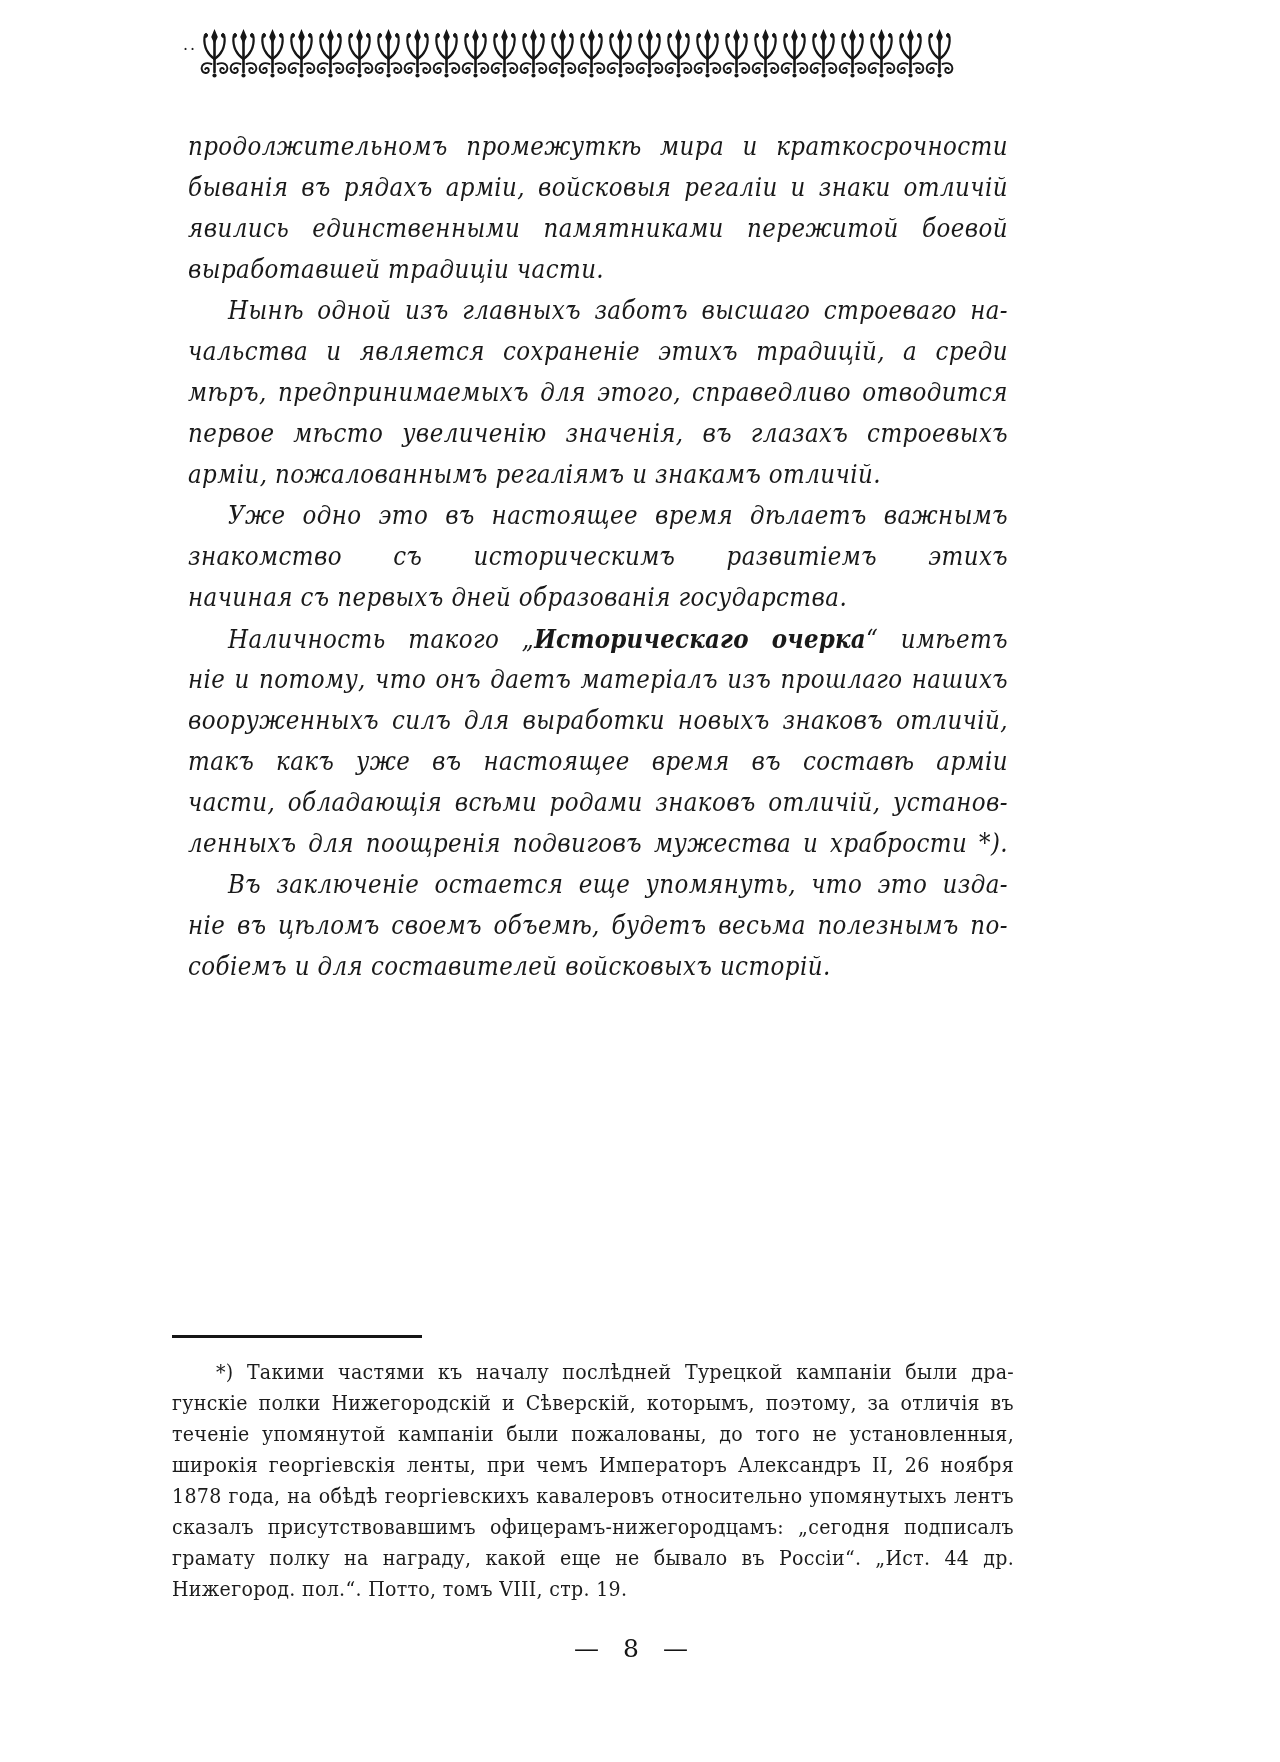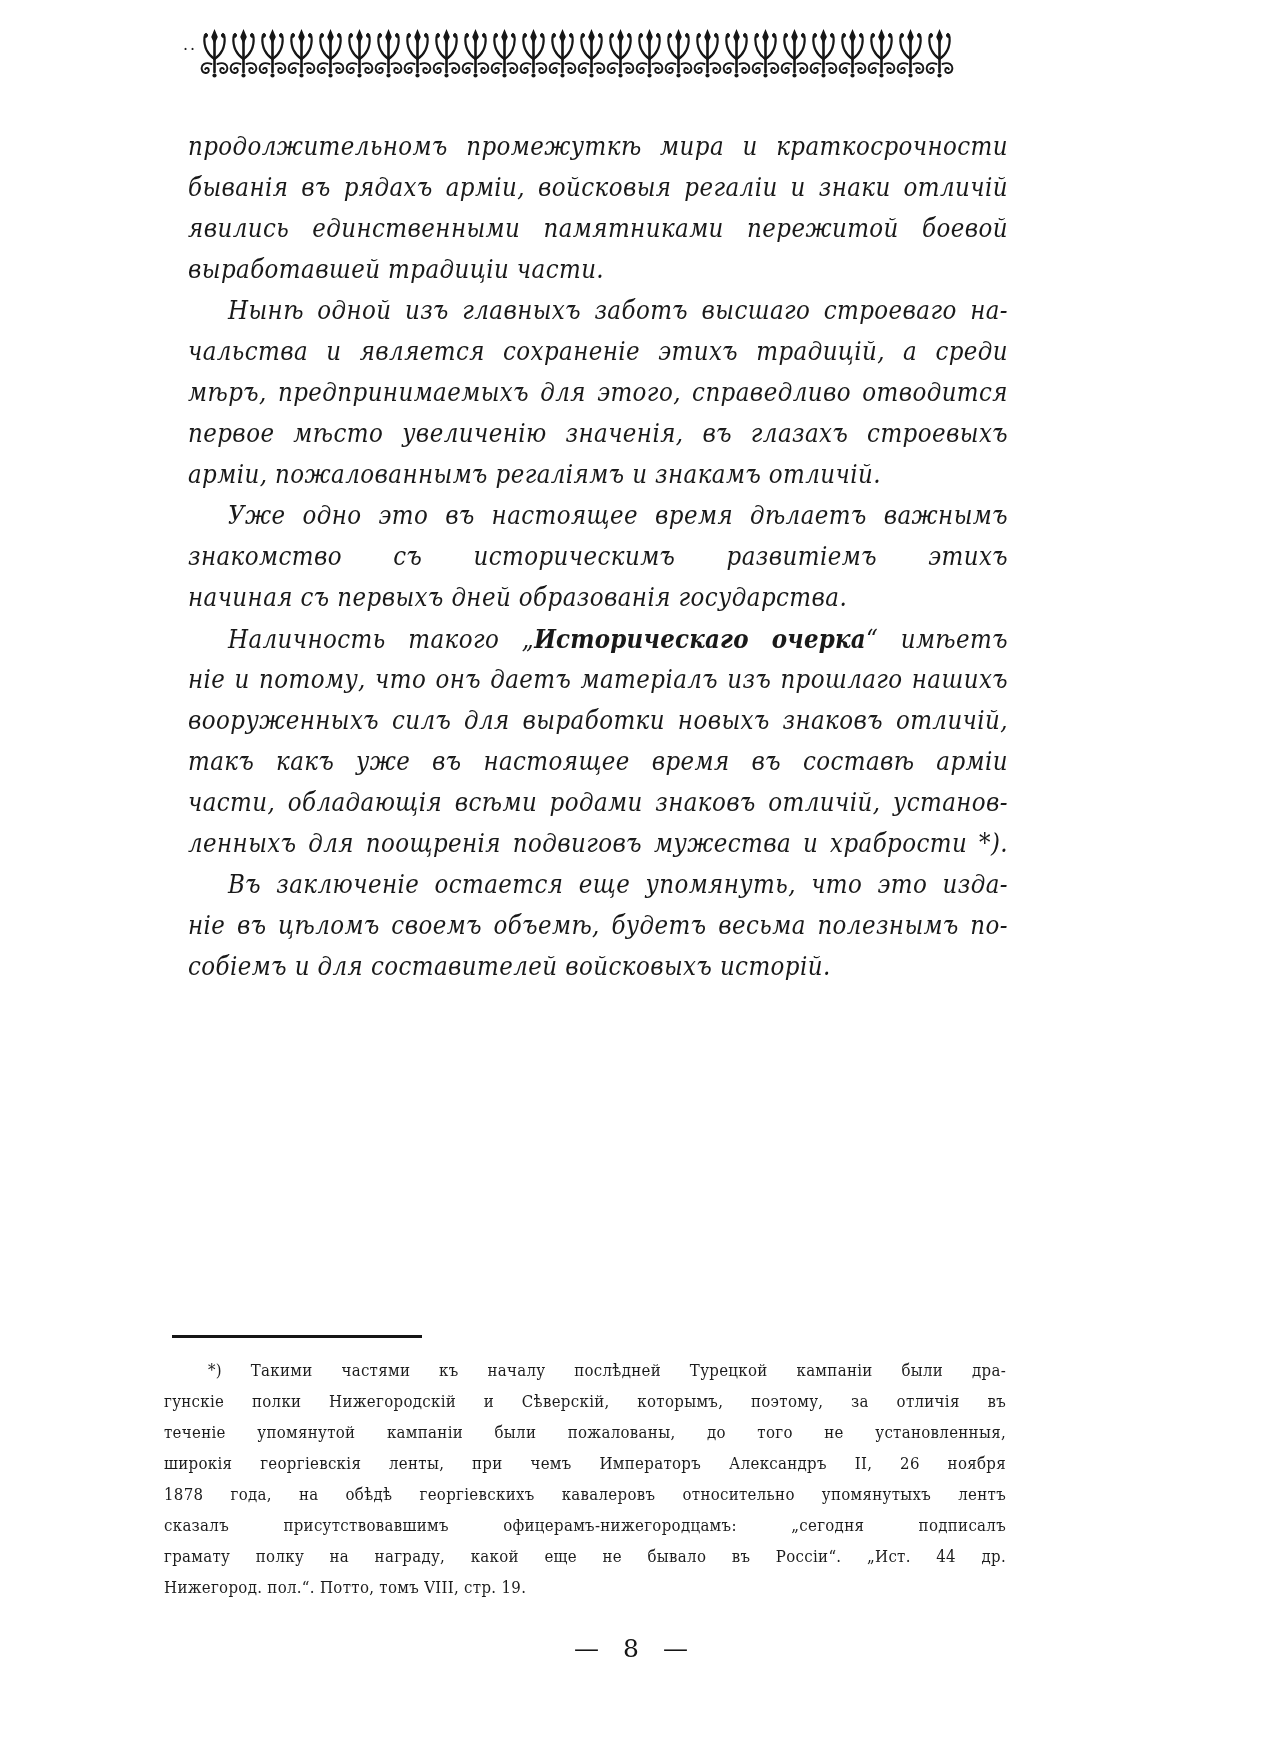--- a/index.html
+++ b/index.html
@@ -42,22 +42,22 @@
   .tline.just { text-align: justify; text-align-last: justify; }
   .tline.ind { padding-left: 40px; }
   .tline .bold { font-weight: bold; letter-spacing: 0.2px; }
 
   
   .footnote-rule {
     position: absolute; left: 172px; top: 1335px;
     width: 250px; height: 3px; background: #151515;
   }
   .footnote {
-    position: absolute; left: 164px; top: 1356px; width: 842px;
-    font-size: 15px;
+    position: absolute; left: 172px; top: 1356px; width: 842px;
+    font-size: 19px;
     color: #1c1c1c;
     letter-spacing: 0.3px;
   }
   .footnote .tline {
     height: 31px; line-height: 31px;
     overflow: hidden;
     transform: scaleY(1.1);
     transform-origin: 0 50%;
   }
   .footnote .tline.ind { padding-left: 44px; }

